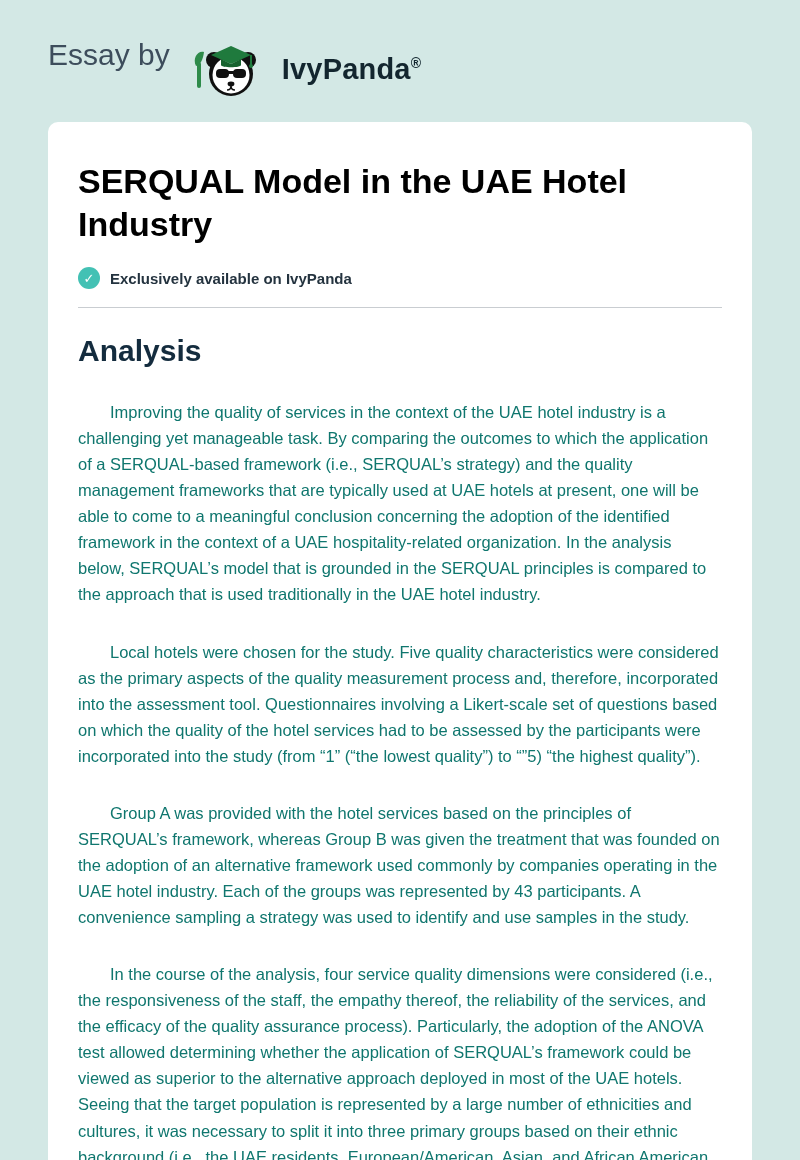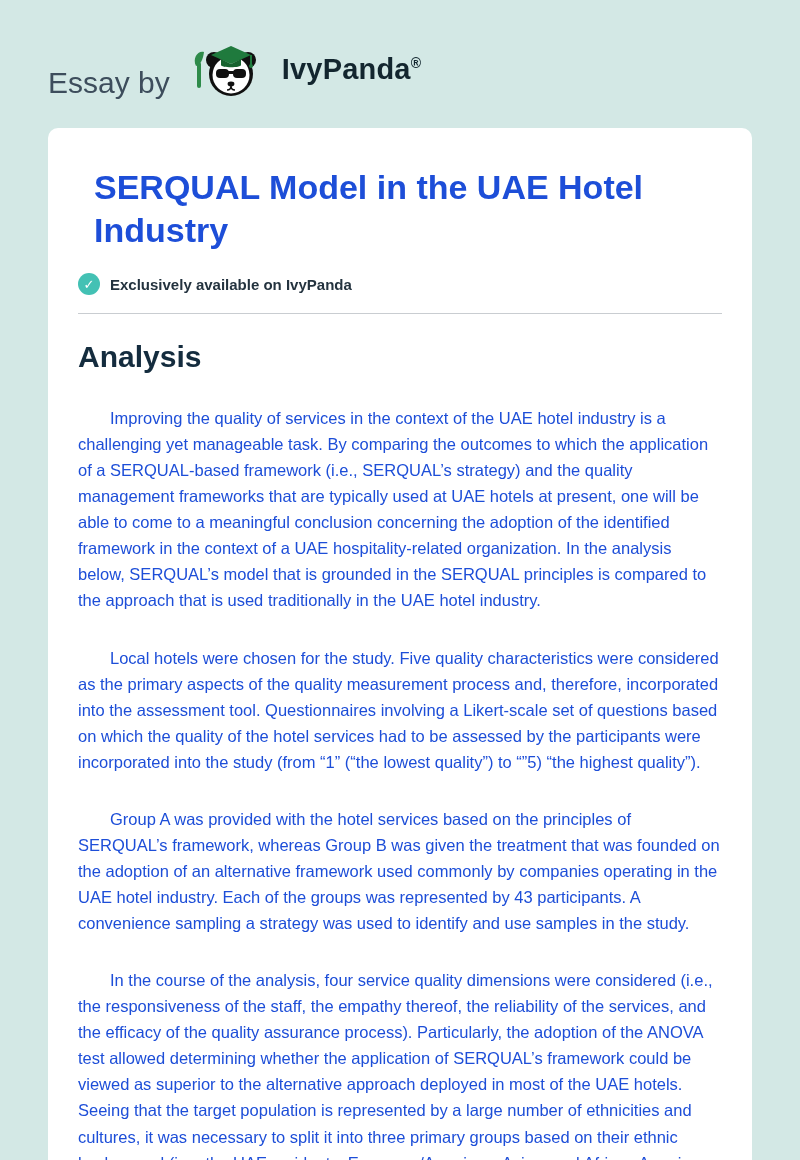--- a/index.html
+++ b/index.html
@@ -7,22 +7,22 @@
     width: 800px;
     font-family: "Liberation Sans", "DejaVu Sans", sans-serif;
   }
   body {
     height: 1160px;
     overflow: hidden;
     background: #d3e8e5;
   }
   .page-header {
     display: flex;
-    align-items: flex-end;
-    padding: 38px 48px 28px 48px;
+    align-items: flex-start;
+    padding: 38px 48px 22px 48px;
   }
   .essay-by {
     font-size: 30px;
     color: #3d4d5c;
     font-weight: 400;
     margin-right: 18px;
   }
   .brand {
     display: flex;
     align-items: center;
@@ -43,24 +43,23 @@
     background: #ffffff;
     margin: 0 48px;
     border-radius: 10px;
     padding: 38px 30px 40px 30px;
     min-height: 1030px;
   }
   .doc-title {
     font-size: 34px;
     line-height: 1.25;
     font-weight: 700;
-    color: #1d4ed8;
+    color: #000000;
     margin-bottom: 22px;
     max-width: 620px;
-    margin-left: 16px;
   }
   .exclusive-row {
     display: flex;
     align-items: center;
     margin-bottom: 18px;
   }
   .check-badge {
     width: 22px;
     height: 22px;
     border-radius: 50%;
@@ -85,21 +84,21 @@
   }
   .section-heading {
     font-size: 30px;
     font-weight: 700;
     color: #142c3e;
     margin-bottom: 22px;
   }
   .body-para {
     font-size: 16.5px;
     line-height: 1.58;
-    color: #1d4ed8;
+    color: #0f766e;
     text-indent: 32px;
     margin-bottom: 14px;
     max-width: 655px;
     margin-top: 31px;
   }
 </style>
 </head>
 <body>
 
 <header class="page-header">

